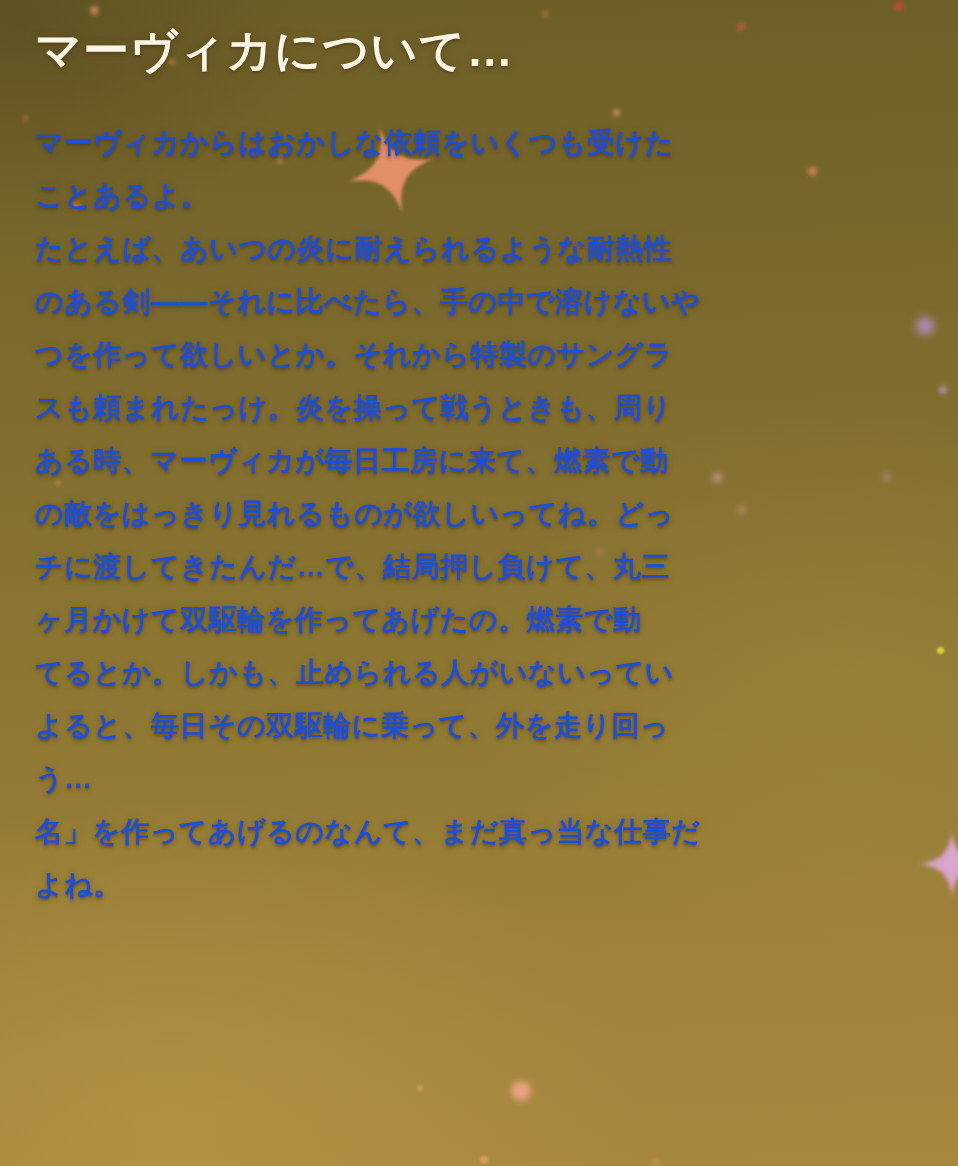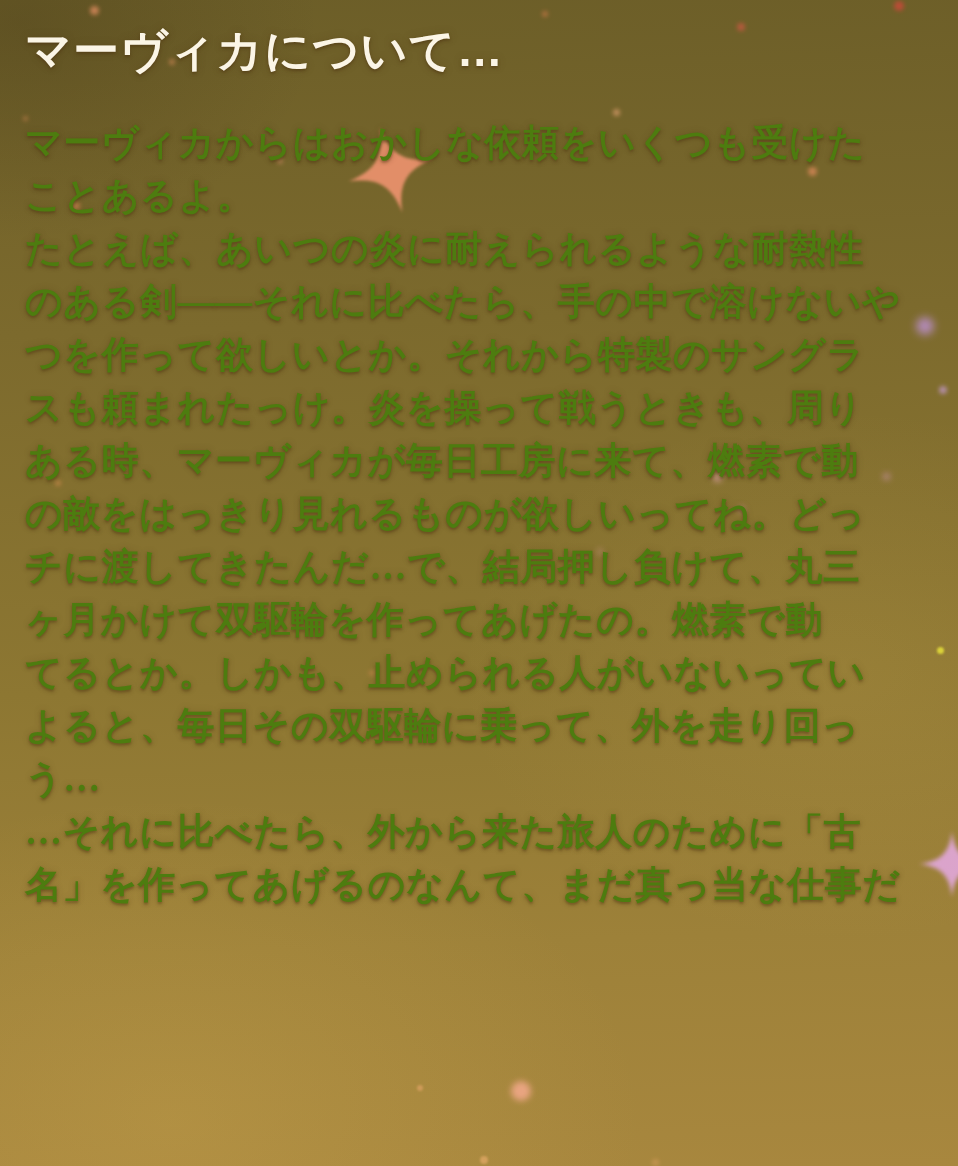--- a/index.html
+++ b/index.html
@@ -15,44 +15,43 @@
       linear-gradient(178deg, #6c5e28 0%, #7c6a2d 28%, #8d7732 58%, #9d8139 80%, #a8873e 100%);
   }
   .particles {
     position: absolute;
     inset: 0;
     z-index: 1;
     pointer-events: none;
   }
   .content {
     position: absolute;
-    left: 25px;
+    left: 35px;
     top: 22px;
     width: 895px;
     z-index: 2;
   }
   .title {
     font-size: 46px;
     line-height: 56px;
     font-weight: 700;
     letter-spacing: 1px;
     color: #fbf5e6;
     text-shadow: 0 2px 3px rgba(78,52,18,0.55), 0 0 8px rgba(78,52,18,0.25);
     margin-bottom: 38px;
     white-space: nowrap;
   }
   .body-text .line {
-    font-size: 37px;
+    font-size: 28px;
     line-height: 53px;
     font-weight: 700;
     letter-spacing: 0.5px;
-    color: #4d7c0f;
+    color: #1d4ed8;
     text-shadow: 0 2px 3px rgba(78,52,18,0.5), 0 0 7px rgba(78,52,18,0.22);
     white-space: nowrap;
-    font-family: Liberation Serif, serif;
   }
 </style>
 </head>
 <body>
 
 <div class="particles" id="particles">
     <div style="background: rgb(212, 136, 90); border-radius: 50%; position: absolute; left: 89.5px; top: 5.5px; width: 9px; height: 9px; opacity: 0.85; filter: blur(2px);"></div>
     <div style="background: rgb(200, 120, 72); border-radius: 50%; position: absolute; left: 542px; top: 11px; width: 6px; height: 6px; opacity: 0.7; filter: blur(2px);"></div>
     <div style="background: rgb(192, 90, 64); border-radius: 50%; position: absolute; left: 737px; top: 23px; width: 8px; height: 8px; opacity: 0.85; filter: blur(2px);"></div>
     <div style="background: rgb(193, 75, 56); border-radius: 50%; position: absolute; left: 894px; top: 1px; width: 10px; height: 10px; opacity: 0.9; filter: blur(2px);"></div>
@@ -92,16 +91,16 @@
     <div class="line">のある剣——それに比べたら、手の中で溶けないや</div>
     <div class="line">つを作って欲しいとか。それから特製のサングラ</div>
     <div class="line">スも頼まれたっけ。炎を操って戦うときも、周り</div>
     <div class="line">ある時、マーヴィカが毎日工房に来て、燃素で動</div>
     <div class="line">の敵をはっきり見れるものが欲しいってね。どっ</div>
     <div class="line">チに渡してきたんだ…で、結局押し負けて、丸三</div>
     <div class="line">ヶ月かけて双駆輪を作ってあげたの。燃素で動</div>
     <div class="line">てるとか。しかも、止められる人がいないってい</div>
     <div class="line">よると、毎日その双駆輪に乗って、外を走り回っ</div>
     <div class="line">う…</div>
-    <div class="line">…それに比べたら、外から来た旅人のために「古</div>
     <div class="line">名」を作ってあげるのなんて、まだ真っ当な仕事だ</div>
+    <div class="line">よね。</div>
   </div>
 </div>
 
 </body></html>

